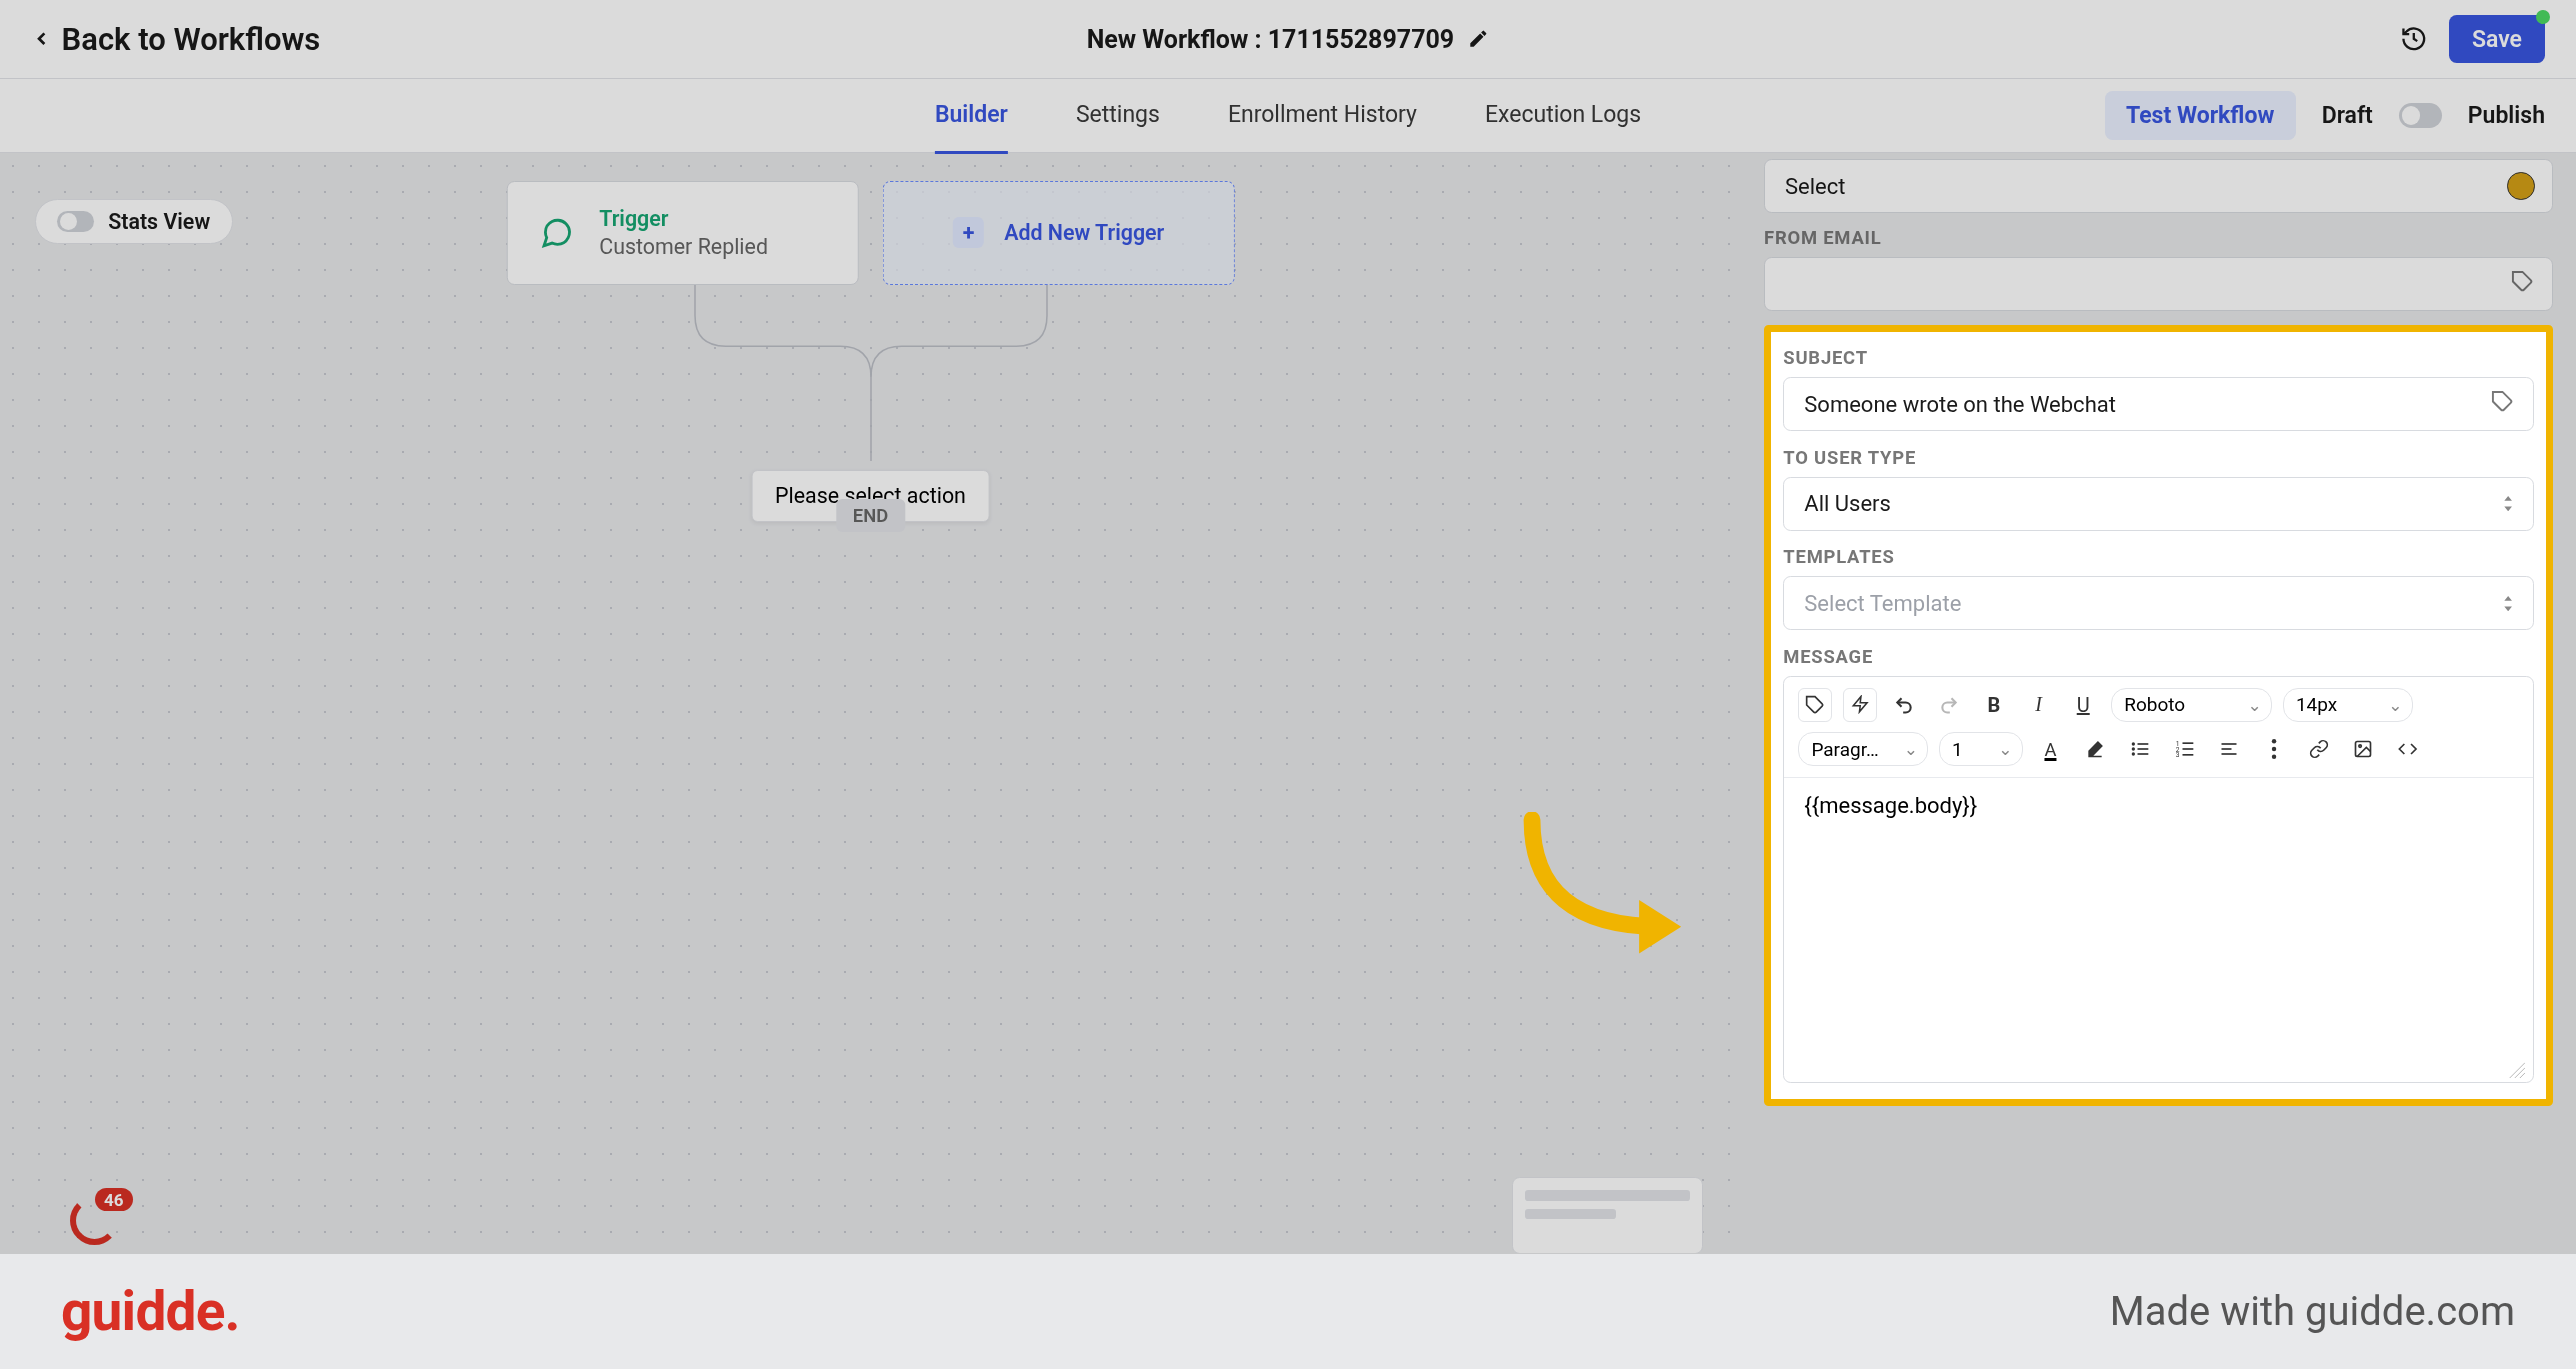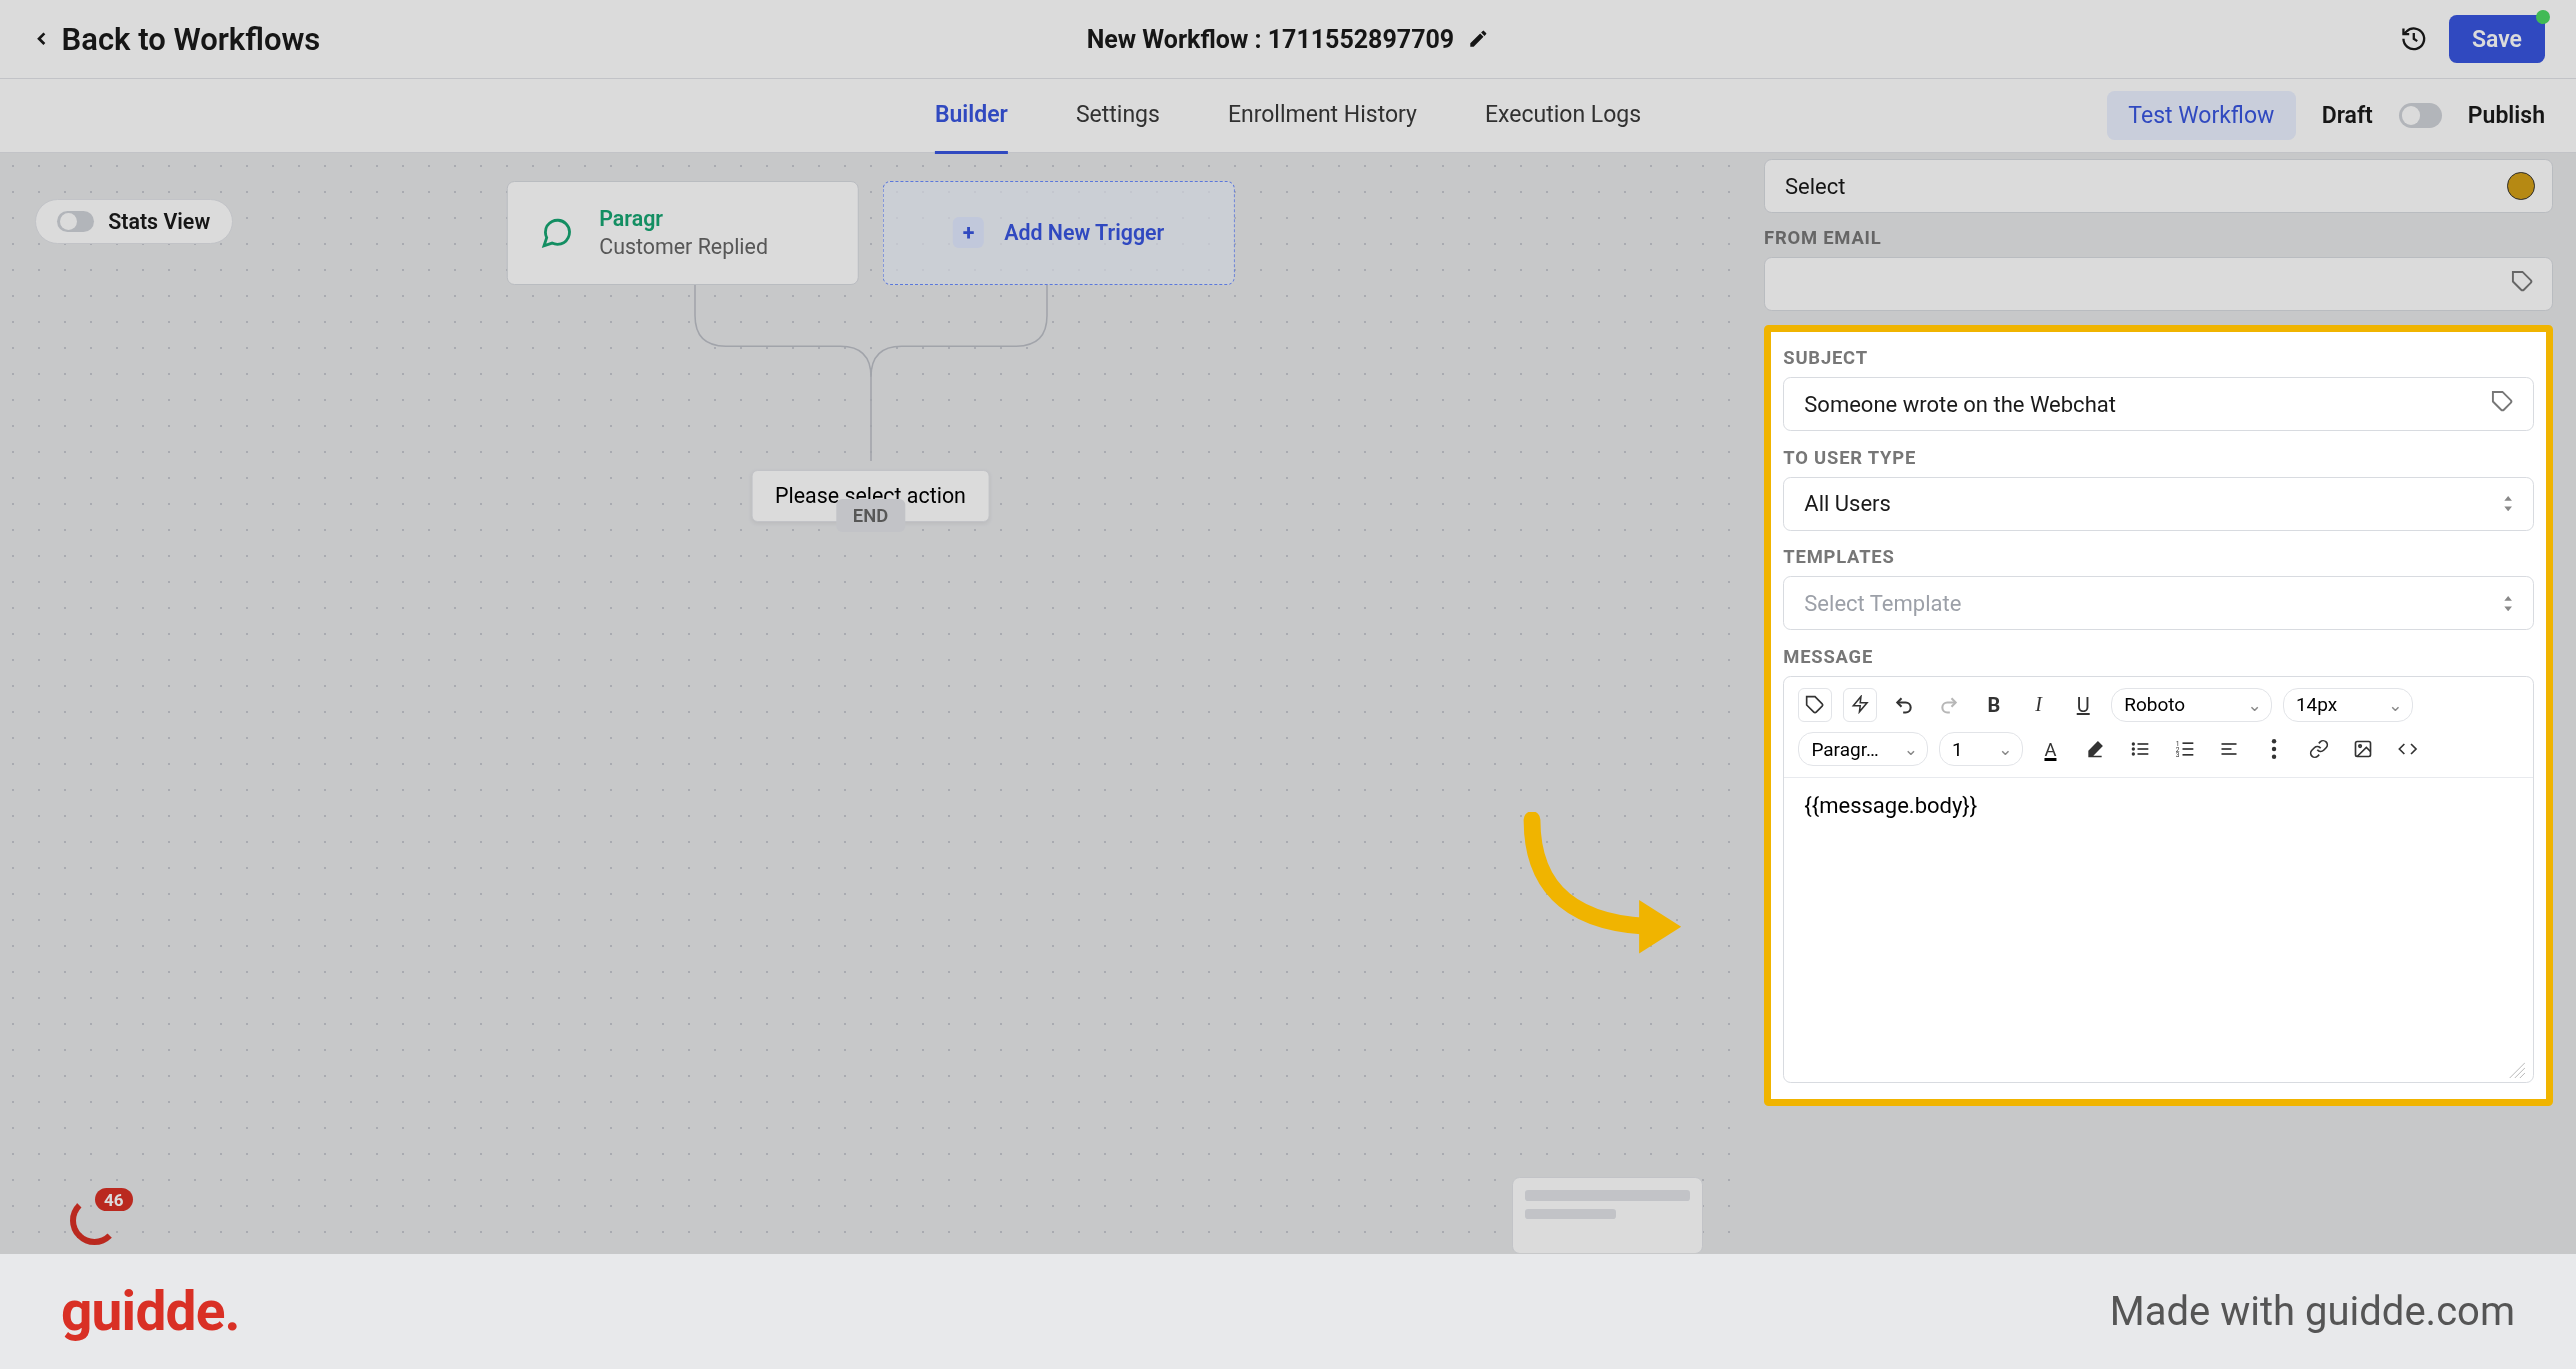--- a/index.html
+++ b/index.html
@@ -18,21 +18,21 @@
 .history-icon-svg { width: 27.6px; height: 27.6px; }
 .save-btn { background: #3956e0; color: #fff; border: none; border-radius: 7.7px; padding: 10.7px 23px; font-weight: 600; font-size: 23px; cursor: pointer; position: relative; }
 .save-btn::after { content:''; position:absolute; top:-4.6px; right:-4.6px; width:13.8px; height:13.8px; background:#4cd964; border-radius:50%; }
 
 
 .tabs-row { height: 74px; background: #fff; border-bottom: 0.8px solid #e2e4e8; display: flex; align-items: center; position: relative; }
 .tabs-center { position: absolute; left: 50%; transform: translateX(-50%); display: flex; gap: 68px; }
 .tab { font-size: 23px; color: #3a3a3a; padding: 23px 0; cursor: pointer; }
 .tab.active { color: #3956e0; font-weight: 600; border-bottom: 3.8px solid #3956e0; }
 .tabs-right { position: absolute; right: 31px; display: flex; align-items: center; gap: 26px; }
-.test-btn { background: #eaf0ff; color: #3956e0; border: none; border-radius: 7.7px; padding: 10.7px 21.4px; font-weight: 400; font-size: 23px; cursor: pointer; }
+.test-btn { background: #eaf0ff; color: #3956e0; border: none; border-radius: 7.7px; padding: 10.7px 21.4px; font-weight: 700; font-size: 23px; cursor: pointer; }
 .draft-label, .publish-label { font-size: 23px; font-weight: 600; color: #1a1a1a; }
 .toggle-switch { width: 43px; height: 24.5px; background: #d0d3d9; border-radius: 15.3px; position: relative; cursor: pointer; }
 .toggle-switch::after { content:''; position:absolute; left:3.1px; top:3.1px; width:18.4px; height:18.4px; background:#fff; border-radius:50%; }
 
 
 .canvas { position: absolute; top: 153px; left: 0; right: 835px; bottom: 0; background-image: radial-gradient(circle, #c5c8ce 1.5px, transparent 1.5px); background-size: 26px 26px; }
 .stats-pill { position: absolute; top: 46px; left: 35px; background: #fff; border: 0.8px solid #e2e4e8; border-radius: 31px; padding: 9.2px 21.4px; display: flex; align-items: center; gap: 13.8px; }
 .stats-toggle { width: 37px; height: 21.4px; background: #d0d3d9; border-radius: 15.3px; position: relative; }
 .stats-toggle::after { content:''; position:absolute; left:2.3px; top:2.3px; width:17px; height:17px; background:#fff; border-radius:50%; }
 .stats-label { font-size: 21.4px; font-weight: 600; color: #1a1a1a; }
@@ -134,21 +134,21 @@
       <span class="stats-label">Stats View</span>
     </div>
     <div class="trigger-cards">
       <div class="trigger-card">
         <div class="trigger-icon-box">
           <svg width="34" height="34" viewBox="0 0 24 24" fill="none" stroke="#17a673" stroke-width="2">
               <path d="M21 11.5a8.38 8.38 0 0 1-.9 3.8 8.5 8.5 0 0 1-7.6 4.7 8.38 8.38 0 0 1-3.8-.9L3 21l1.9-5.7a8.38 8.38 0 0 1-.9-3.8 8.5 8.5 0 0 1 4.7-7.6 8.38 8.38 0 0 1 3.8-.9h.5a8.48 8.48 0 0 1 8 8v.5z"></path>
             </svg>
         </div>
         <div class="trigger-text">
-          <span class="trigger-title">Paragr</span>
+          <span class="trigger-title">Trigger</span>
           <span class="trigger-sub">Customer Replied</span>
         </div>
       </div>
       <div class="add-trigger-card">
         <div class="plus-box">+</div>
         <span class="add-trigger-text">Add New Trigger</span>
       </div>
     </div>
     <svg class="connector" width="398" height="176" viewBox="0 0 520 230">
       <path d="M 30 0 L 30 40 Q 30 80 70 80 L 220 80 Q 260 80 260 120 L 260 230" fill="none" stroke="#bcbfc6" stroke-width="2"></path>

